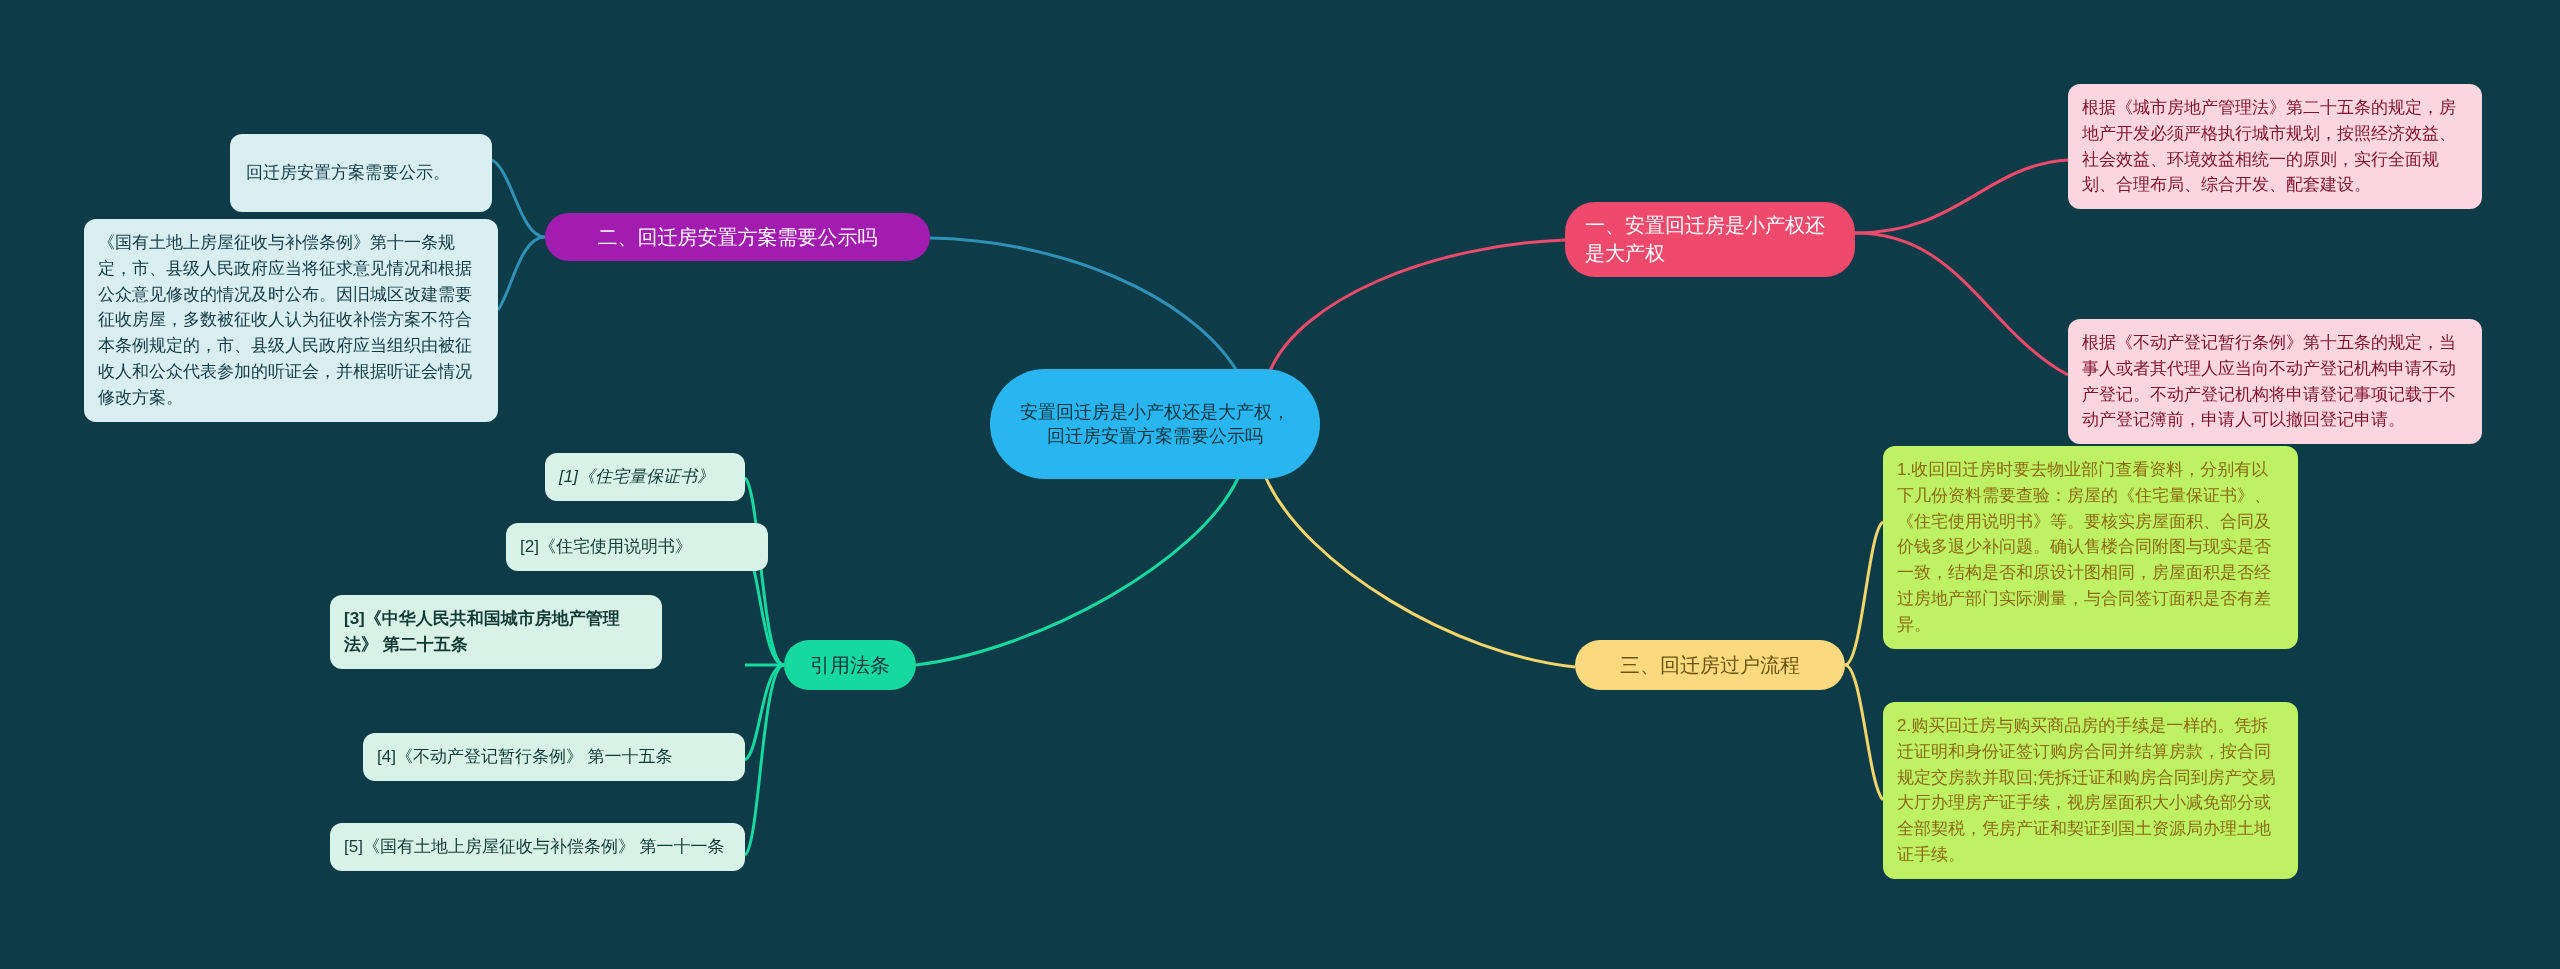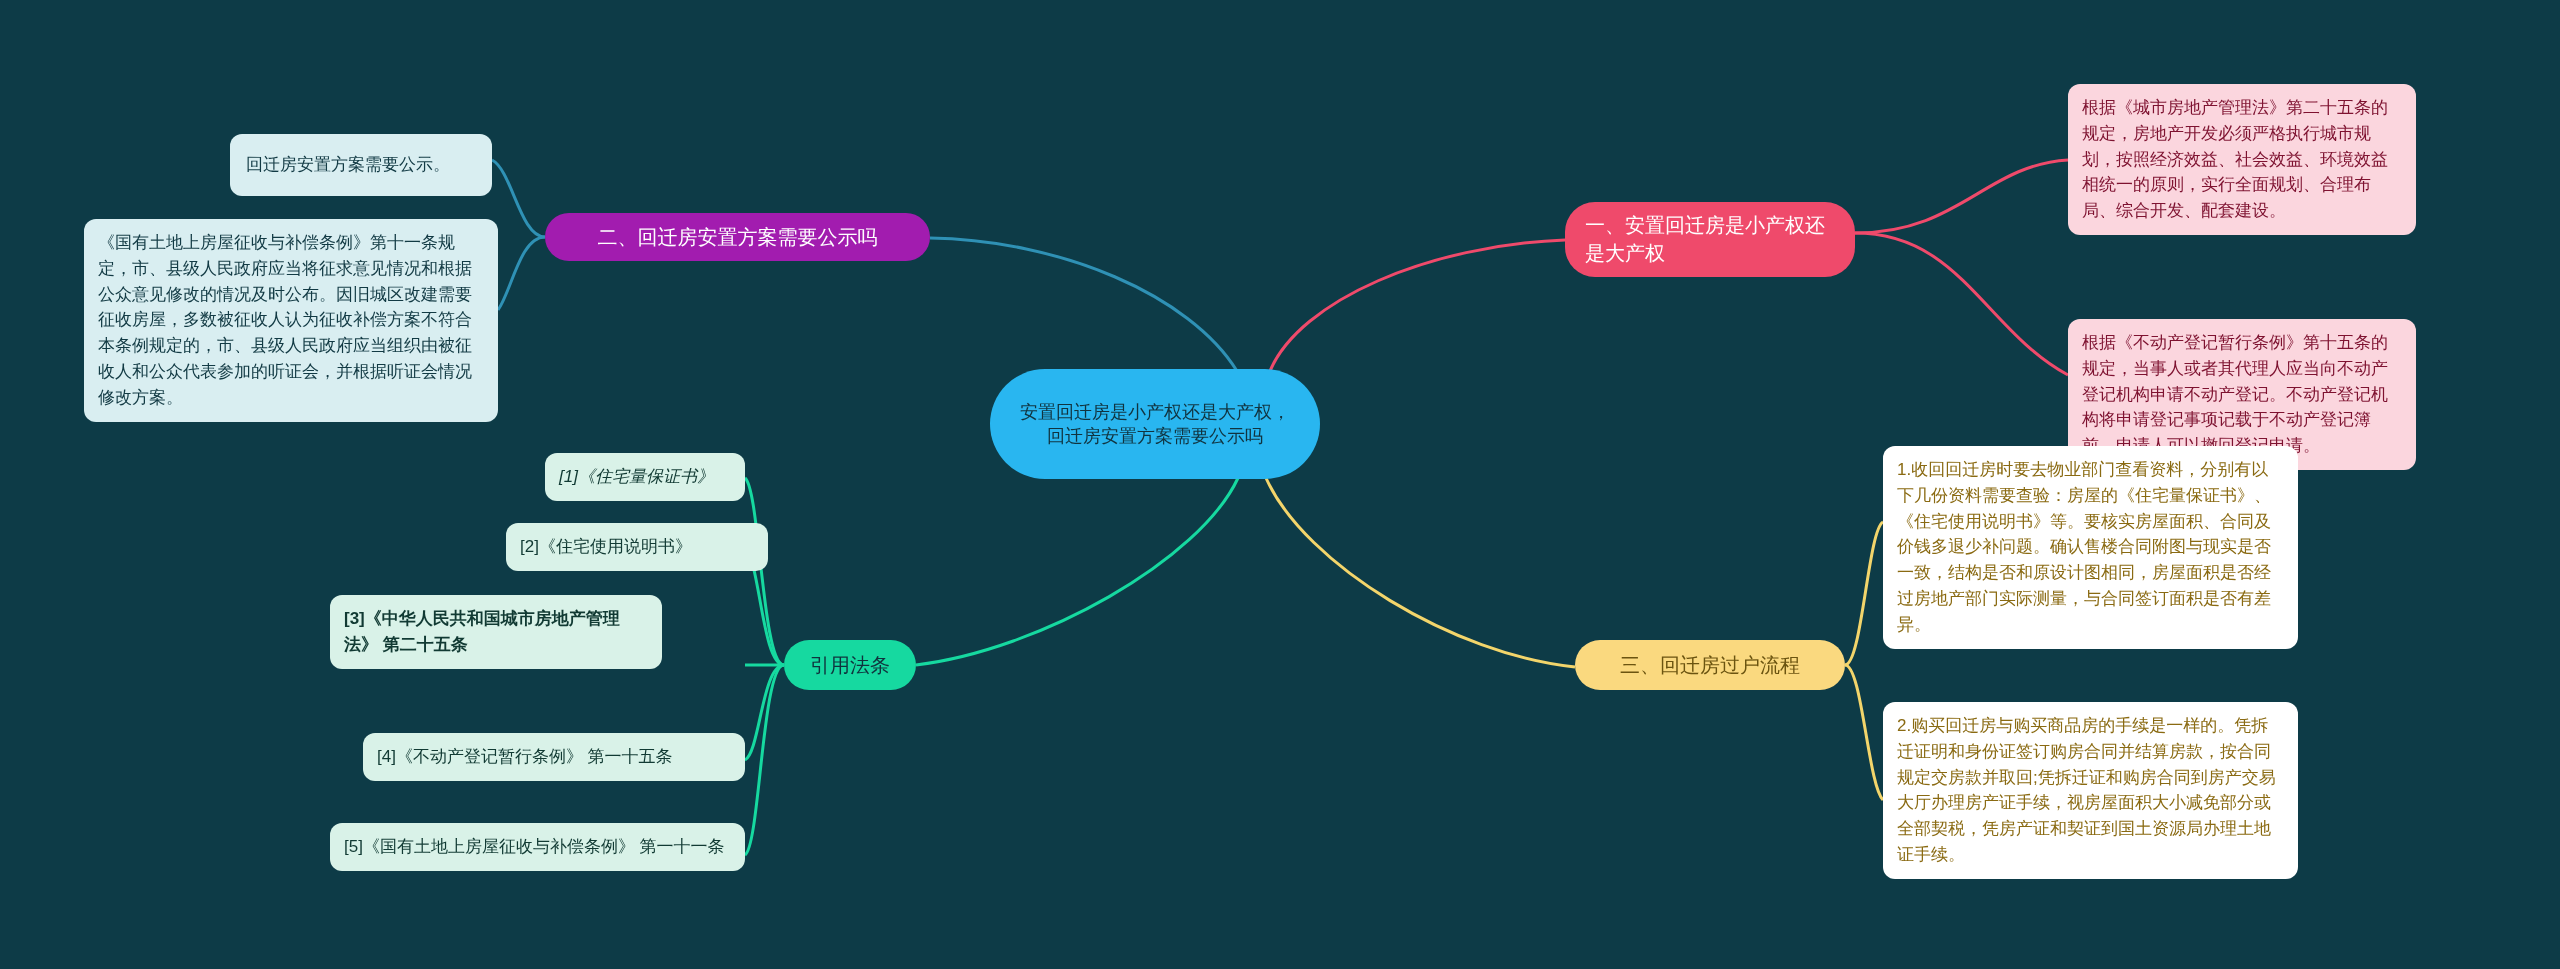--- a/index.html
+++ b/index.html
@@ -101,59 +101,59 @@
     border-radius: 12px;
     font-size: 17px;
     padding: 11px 14px;
     align-items: flex-start;
     line-height: 1.52;
   }
   .leaf-pink {
     background: #fbd6de;
     color: #7e1230;
     left: 2068px;
-    width: 348px;
+    width: 414px;
   }
   .leaf-pink-1 { top: 84px; }
   .leaf-pink-2 { top: 319px; }
 
   .leaf-cyan {
     background: #d9eef1;
     color: #123a44;
     left: 84px;
     width: 414px;
   }
   .leaf-cyan-small {
     background: #d9eef1;
     color: #123a44;
     left: 230px;
     top: 134px;
     width: 262px;
     align-items: center;
-    padding: 18px 16px;
+    padding: 26px 16px;
   }
   .leaf-cyan-big { top: 219px; }
 
   .leaf-mint {
     background: #d9f2e8;
     color: #113a33;
     border-radius: 12px;
     font-size: 17px;
     padding: 11px 14px;
     align-items: flex-start;
     line-height: 1.52;
   }
   .leaf-mint-1 { left: 545px; top: 453px; width: 200px; font-style: italic; }
   .leaf-mint-2 { left: 506px; top: 523px; width: 262px; }
   .leaf-mint-3 { left: 330px; top: 595px; width: 332px; font-weight: bold; }
   .leaf-mint-4 { left: 363px; top: 733px; width: 382px; }
   .leaf-mint-5 { left: 330px; top: 823px; width: 415px; text-align: right; }
 
   .leaf-cream {
-    background: #ffffff;
+    background: #bef264;
     color: #8a6a12;
     left: 1883px;
     width: 415px;
   }
   .leaf-cream-1 { top: 446px; }
   .leaf-cream-2 { top: 702px; }
 </style>
 </head>
 <body>
 

